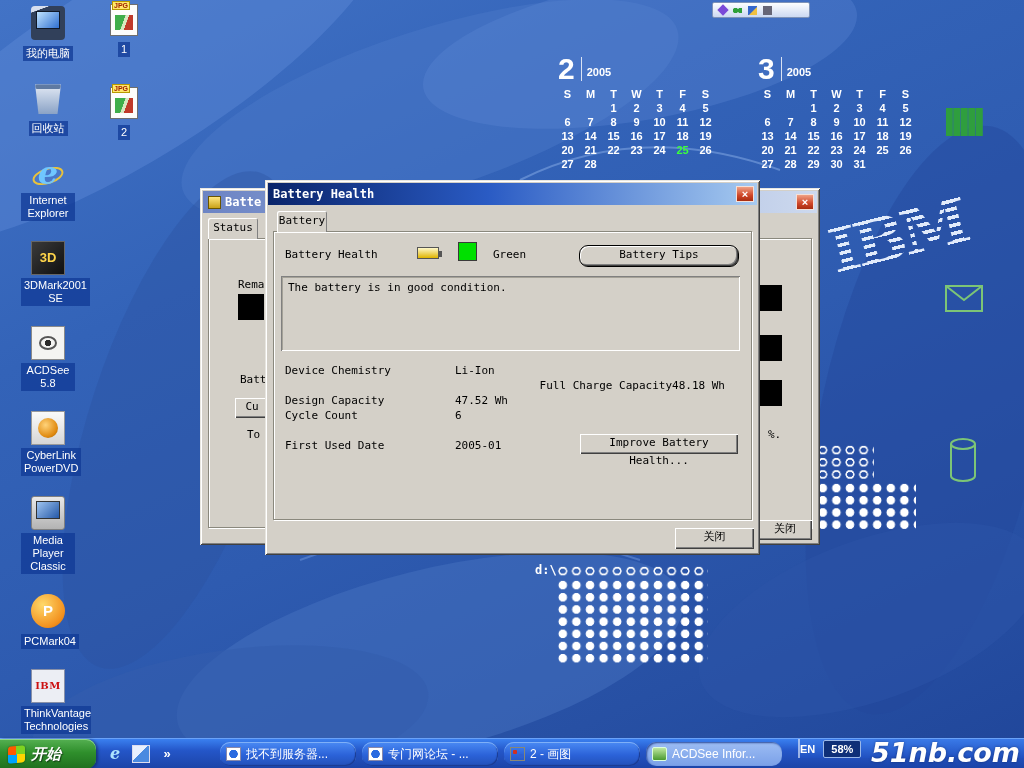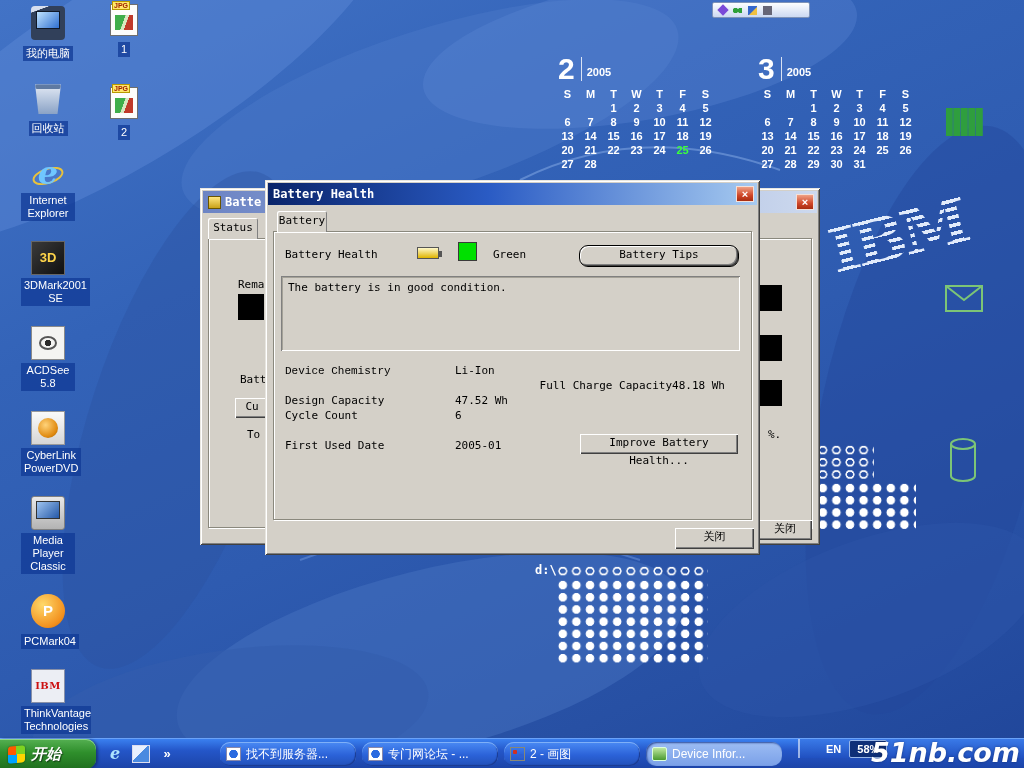--- a/index.html
+++ b/index.html
@@ -143,21 +143,21 @@
   .task-btn.active { background:linear-gradient(#9dbdf4,#7aa0e8); box-shadow:inset 1px 1px 2px #2a4a98; color:#fff; }
   .tb-ic { width:15px; height:14px; flex:0 0 auto; }
   .tb-ic-ie { background:#fff; border:1px solid #88a;
     background-image:radial-gradient(circle,#2a6ae0 0 4px,transparent 4.5px); }
   .tb-ic-paint { background:linear-gradient(#f0e8d8,#cfc0a0); border:1px solid #887;
     background-image:radial-gradient(circle at 4px 4px,#d03020 0 2px,transparent 2.5px),
                      radial-gradient(circle at 10px 8px,#3060d0 0 2px,transparent 2.5px); }
   .tb-ic-batt { background:linear-gradient(#bfe8a0,#4a9a30); border:1px solid #dfd; border-radius:2px; }
   #tray { position:absolute; right:0; top:0; width:226px; height:19px;
     background:linear-gradient(#3a7ae8,#2050c0); border-left:2px solid rgba(255,255,255,0.55);
-    display:flex; align-items:center; gap:8px; padding-left:26px; }
+    display:flex; align-items:center; gap:8px; padding-left:0; }
   #tray-lang { color:#fff; font:bold 11px "Liberation Sans", sans-serif; }
   #tray-batt { background:#0e2f78; border:1px solid #9ab8e8; color:#fff;
     font:bold 11px "Liberation Sans", sans-serif; padding:2px 7px; border-radius:2px; }
   #watermark { position:absolute; right:4px; bottom:0; z-index:60; color:#fff;
     font:bold italic 27px "DejaVu Sans", sans-serif; text-shadow:0 0 3px rgba(0,0,0,0.35); line-height:30px; }
 </style>
 </head>
 <body>
 
 <div id="desktop">
@@ -344,21 +344,21 @@
 
     <div class="mono11 abs" style="left:20px;top:68px;">Battery Health</div>
     <div class="batt-glyph" style="left:152px;top:67px;"></div>
     <div class="green-sq" style="left:193px;top:62px;"></div>
     <div class="mono11 abs" style="left:228px;top:68px;">Green</div>
     <div class="btn95 btn-default" style="left:315px;top:66px;width:158px;height:20px;">Battery Tips</div>
 
     <div class="sunken abs mono11" style="left:16px;top:96px;width:459px;height:75px;background:#d4d0c8;padding:5px 7px;">The battery is in good condition.</div>
 
     <div id="bh-fields" class="abs" style="left:20px;top:179px;width:440px;">
-        <div style="height: 15px;"><span class="mono11" style="display: inline-block; width: 170px; font-family: Liberation Mono, monospace;">Device Chemistry</span><span class="mono11">Li-Ion</span></div>
+        <div style="height: 15px;"><span class="mono11" style="display: inline-block; width: 170px;">Device Chemistry</span><span class="mono11">Li-Ion</span></div>
         <div style="height: 15px; text-align: right;"><span class="mono11" style="display: inline-block; width: 170px;">Full Charge Capacity</span><span class="mono11">48.18 Wh</span></div>
         <div style="height: 15px;"><span class="mono11" style="display: inline-block; width: 170px;">Design Capacity</span><span class="mono11">47.52 Wh</span></div>
         <div style="height: 15px;"><span class="mono11" style="display: inline-block; width: 170px;">Cycle Count</span><span class="mono11">6</span></div>
       </div>
 
     <div class="abs" style="left:20px;top:254px;">
       <span class="mono11" style="display:inline-block;width:170px;">First Used Date</span><span class="mono11">2005-01</span>
     </div>
     <div class="btn95" style="left:315px;top:254px;width:158px;height:20px;">Improve Battery Health...</div>
 
@@ -383,21 +383,21 @@
         <div class="task-btn">
           <span class="tb-ic tb-ic-ie"></span>
           <span>专门网论坛 - ...</span>
         </div>
         <div class="task-btn">
           <span class="tb-ic tb-ic-paint"></span>
           <span>2 - 画图</span>
         </div>
         <div class="task-btn active">
           <span class="tb-ic tb-ic-batt"></span>
-          <span>Device Infor...</span>
+          <span>ACDSee Infor...</span>
         </div>
       </div>
     <div id="tray">
       <span id="tray-lang">EN</span>
       <span id="tray-batt">58%</span>
     </div>
     <div id="watermark"><span>51nb</span><span style="font-weight:600;">.com</span></div>
   </div>
 
 </div>

